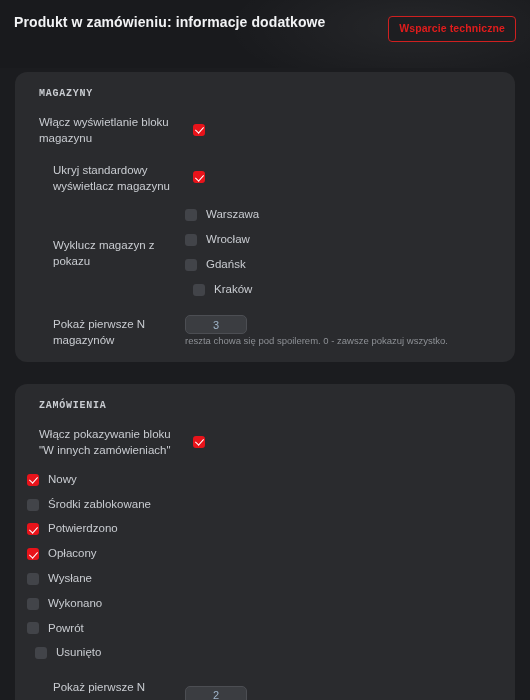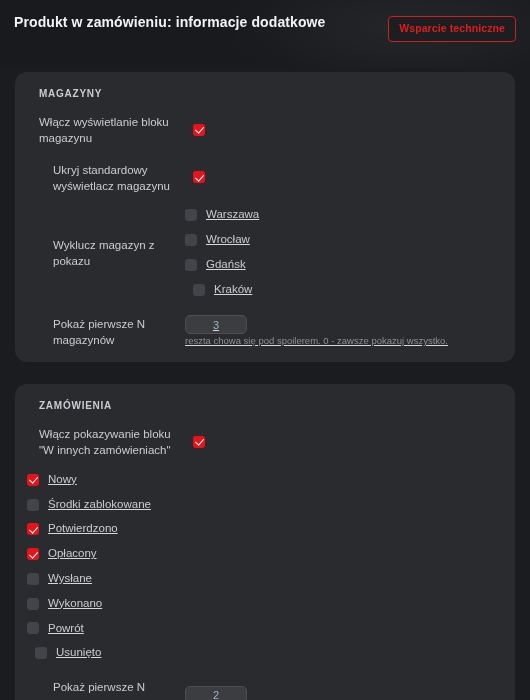--- a/index.html
+++ b/index.html
@@ -70,20 +70,21 @@
   }
   .panel:first-child { margin-top: 4px; }
 
   .panel-title {
     font-size: 10px;
     font-weight: bold;
     letter-spacing: 0.75px;
     color: #c9ccd1;
     text-transform: uppercase;
     margin: 0 0 14px 12px;
+    font-family: Liberation Mono, monospace;
   }
 
   
   .row {
     display: flex;
     align-items: center;
     margin-bottom: 14px;
   }
   .row:last-child { margin-bottom: 0; }
 
@@ -94,21 +95,20 @@
     width: 158px;
     flex: none;
     padding-left: 12px;
     padding-top: 1px;
   }
   .row-label.indent { padding-left: 26px; width: 158px; }
 
   .row-control {
     flex: 1;
     min-width: 0;
-    text-decoration: underline;
   }
 
   
   .cb-line {
     display: flex;
     align-items: center;
     margin-bottom: 11px;
     cursor: pointer;
   }
   .cb-line:last-child { margin-bottom: 0; margin-left: 8px; }

